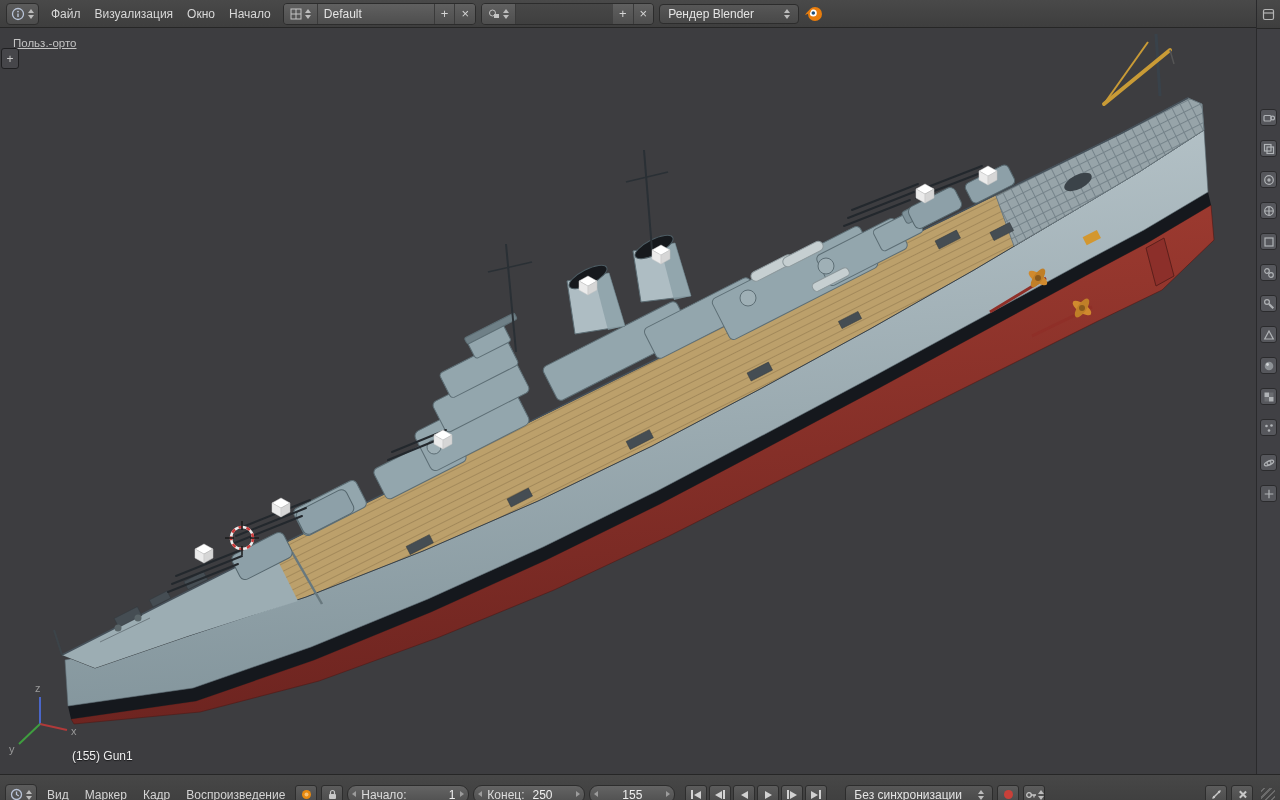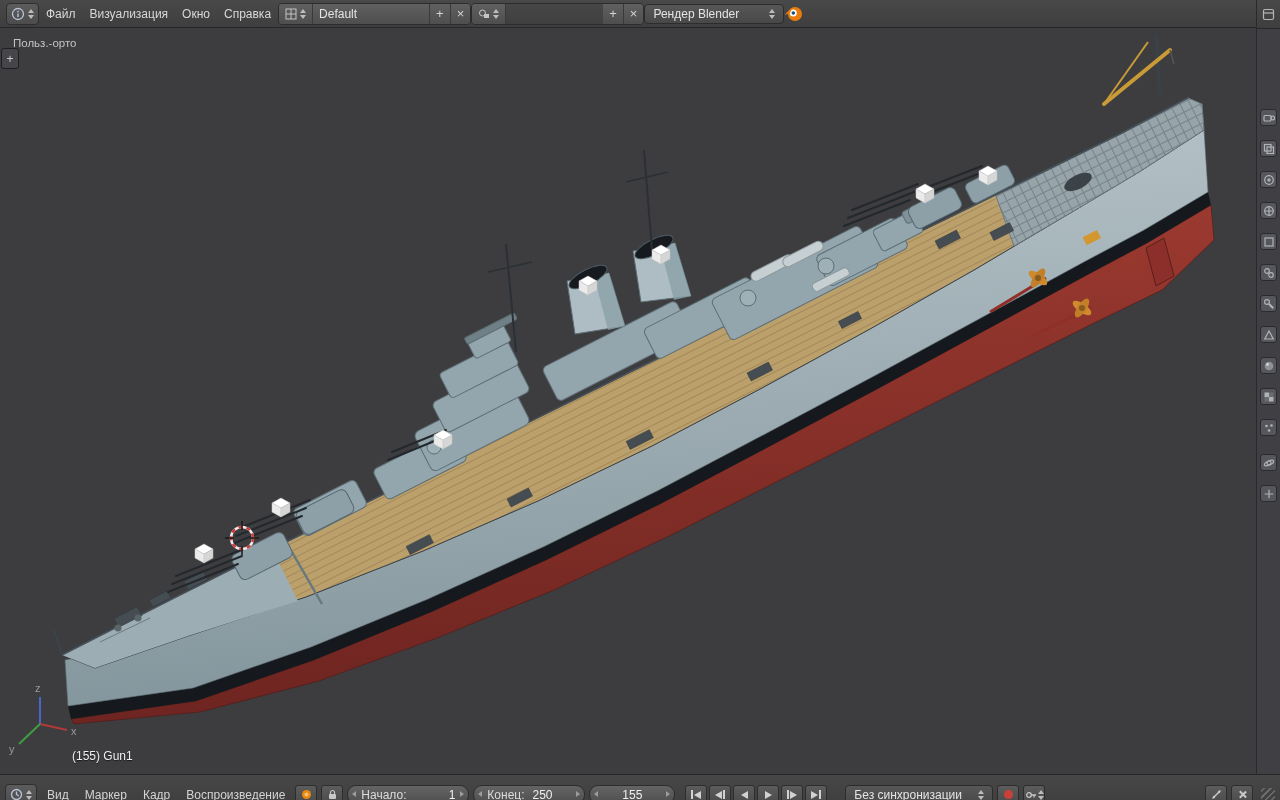--- a/index.html
+++ b/index.html
@@ -3,21 +3,21 @@
 <meta charset="utf-8">
 <style>
   html,body{margin:0;padding:0;background:#2b2b2b;}
   body{width:1280px;height:800px;overflow:hidden;
        font-family:"Liberation Sans","DejaVu Sans",sans-serif;}
   #app{position:relative;width:1280px;height:800px;background:#3d3d40;}
 
   
   .topbar{position:absolute;left:0;top:0;width:1256px;height:28px;box-sizing:border-box;
     background:linear-gradient(#494949,#3e3e3e);border-bottom:1px solid #262626;
-    display:flex;align-items:center;padding:10px 6px;z-index:6;}
+    display:flex;align-items:center;gap:5px;padding:10px 6px;z-index:6;}
   .menu{color:#d8d8d8;font-size:12px;padding:0 7px;cursor:default;white-space:nowrap;}
   .editor-btn,.tl-editor-btn{height:20px;display:flex;align-items:center;gap:3px;padding:0 4px;
     background:linear-gradient(#5c5c5c,#4c4c4c);border:1px solid #2e2e2e;border-radius:4px;}
   .arrows{display:inline-flex;flex-direction:column;gap:2px;}
   .arrows i{display:block;width:0;height:0;border-left:3px solid transparent;border-right:3px solid transparent;}
   .arrows .up{border-bottom:4px solid #bdbdbd;}
   .arrows .dn{border-top:4px solid #bdbdbd;}
   .widget-group{display:flex;height:20px;border-radius:4px;overflow:hidden;border:1px solid #2c2c2c;}
   .seg{background:linear-gradient(#606060,#4e4e4e);display:flex;align-items:center;
        color:#e4e4e4;font-size:12px;padding:0 6px;border-right:1px solid #3a3a3a;}
@@ -36,21 +36,21 @@
     border-left:1px solid #2a2a2c;z-index:5;box-sizing:border-box;}
   .strip-header{height:28px;border-bottom:1px solid #272727;background:linear-gradient(#494949,#3e3e3e);
     display:flex;align-items:center;justify-content:center;}
   .strip-tabs{margin-top:80px;display:flex;flex-direction:column;gap:14px;align-items:center;}
   .strip-tabs.lower{margin-top:18px;}
   .ticon{width:17px;height:17px;border-radius:3px;background:#56575c;border:1px solid #2b2b2d;
     display:flex;align-items:center;justify-content:center;box-sizing:border-box;}
 
   
   .viewport-svg{position:absolute;left:0;top:28px;z-index:1;}
-  .view-label{position:absolute;left:13px;top:37px;color:#c3c3c3;font-size:11.5px;z-index:3;}
+  .view-label{position:absolute;left:13px;top:37px;color:#c3c3c3;font-size:11.5px;z-index:3;text-decoration:underline;}
   .status-text{position:absolute;left:72px;top:749px;color:#efefef;font-size:12px;z-index:3;
     text-shadow:0 1px 1px rgba(0,0,0,.6);}
   .plus-tab{position:absolute;left:1px;top:48px;width:16px;height:19px;background:#46464a;
     border:1px solid #1f1f21;border-radius:3px;color:#c9c9c9;font-size:12px;display:flex;
     align-items:center;justify-content:center;z-index:3;}
 
   
   .timeline{position:absolute;left:0;top:774px;width:1280px;height:40px;box-sizing:border-box;
     background:linear-gradient(#474747,#3c3c3c);border-top:1px solid #262626;
     display:flex;align-items:center;gap:4px;padding:0 5px;z-index:6;}
@@ -271,21 +271,21 @@
       </svg>
       <span class="arrows">
           <i class="up"></i>
           <i class="dn"></i>
         </span>
     </div>
     <nav style="display:flex">
       <span class="menu">Файл</span>
       <span class="menu">Визуализация</span>
       <span class="menu">Окно</span>
-      <span class="menu">Справка</span>
+      <span class="menu">Начало</span>
     </nav>
     <div class="widget-group">
       <div class="seg">
         <svg width="12" height="12" viewBox="0 0 12 12">
           <rect x="1" y="1" width="10" height="10" fill="none" stroke="#c4c4c4"></rect>
           <line x1="6" y1="1" x2="6" y2="11" stroke="#c4c4c4"></line>
           <line x1="1" y1="6" x2="11" y2="6" stroke="#c4c4c4"></line>
         </svg>
         <span class="arrows" style="margin-left:3px">
             <i class="up"></i>

